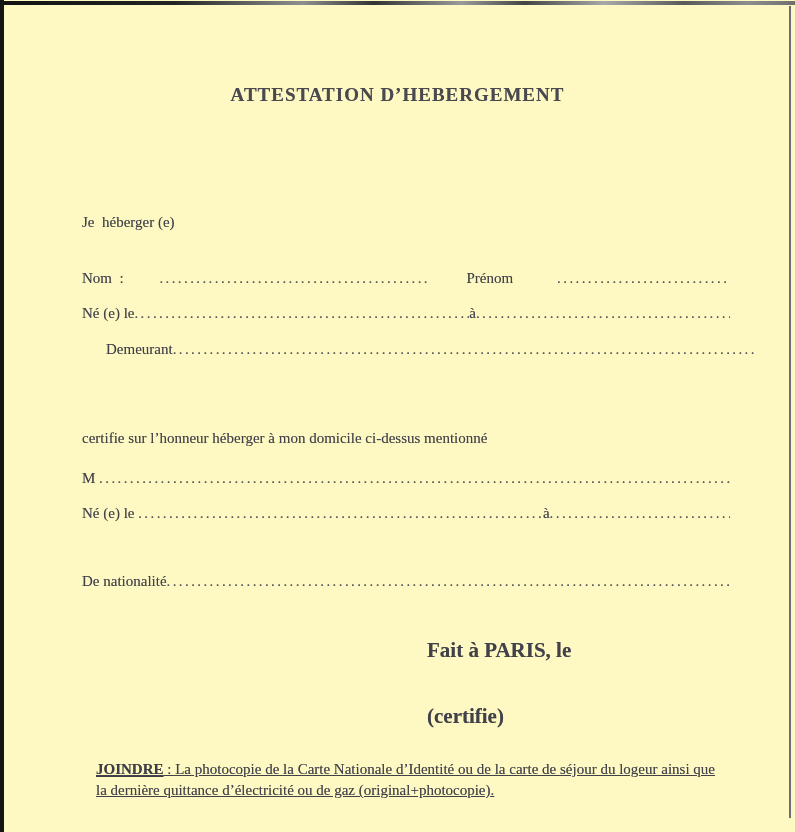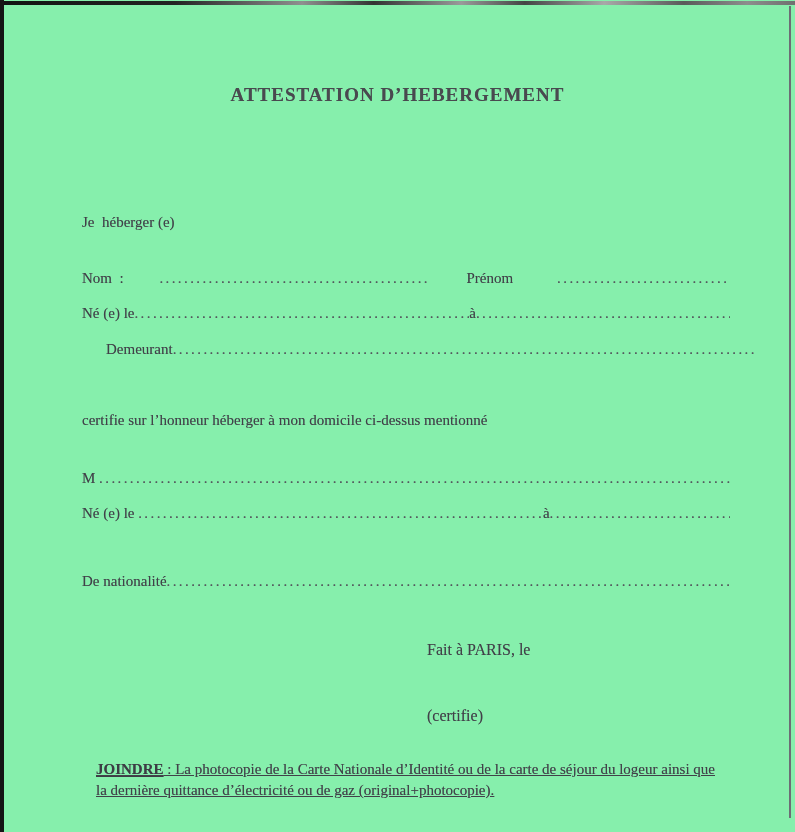--- a/index.html
+++ b/index.html
@@ -2,21 +2,21 @@
 <html><head>
 <meta charset="utf-8">
 <style>
   html,body{margin:0;padding:0;}
   body{
     width:795px;height:832px;position:relative;overflow:hidden;
     background:#fdfdfc;
     font-family:"Liberation Serif","DejaVu Serif",serif;
     color:#414149;
   }
-  .page{position:absolute;inset:0;background:#86efac;}
+  .page{position:absolute;inset:0;background:#fef9c3;}
   
   .scan-edge-top{
     position:absolute;top:1px;left:0;width:795px;height:4px;
     background:linear-gradient(90deg,#121212 0%,#232323 22%,#8f8f8f 38%,#333 47%,#9a9a9a 58%,#444 66%,#a8a8a8 76%,#5a5a5a 86%,#8d8d8d 94%,#6f6f6f 100%);
   }
   .scan-edge-left{position:absolute;top:0;left:0;width:4px;height:832px;background:#151515;}
   .scan-edge-right{position:absolute;top:6px;left:789px;width:2px;height:812px;background:#6d6d75;}
 
   .title{
     position:absolute;top:84px;left:0;width:100%;
@@ -37,29 +37,30 @@
     letter-spacing:2.4px;color:#55555d;white-space:pre;
   }
   .g317{flex-grow:317;} .g203{flex-grow:203;}
   .g328{flex-grow:328;} .g249{flex-grow:249;}
   .g397{flex-grow:397;} .g177{flex-grow:177;}
 
   .pos-intro{top:213px;}
   .pos-nom{top:269px;gap:32px;}
   .pos-ne1{top:304px;}
   .pos-demeurant{top:340px;margin-left:24px;}
-  .pos-certifie{top:411px;}
+  .pos-certifie{top:429px;}
   .pos-m{top:469px;}
   .pos-ne2{top:504px;}
   .pos-nationalite{top:572px;}
 
   .closing{
     position:absolute;left:427px;top:595px;
-    font-size:16px;line-height:22px;white-space:pre;
+    font-size:21px;line-height:22px;white-space:pre;
     text-shadow:0 0 .5px rgba(70,70,78,.45);
+    font-weight:bold;
   }
   .footer{
     position:absolute;left:96px;top:759px;width:625px;
     font-size:15px;line-height:21px;
     text-shadow:0 0 .5px rgba(70,70,78,.5);
     text-decoration:underline;
   }
   .joindre{
     font-weight:bold;text-decoration:underline;text-underline-offset:2px;
     color:#3c3c44;

